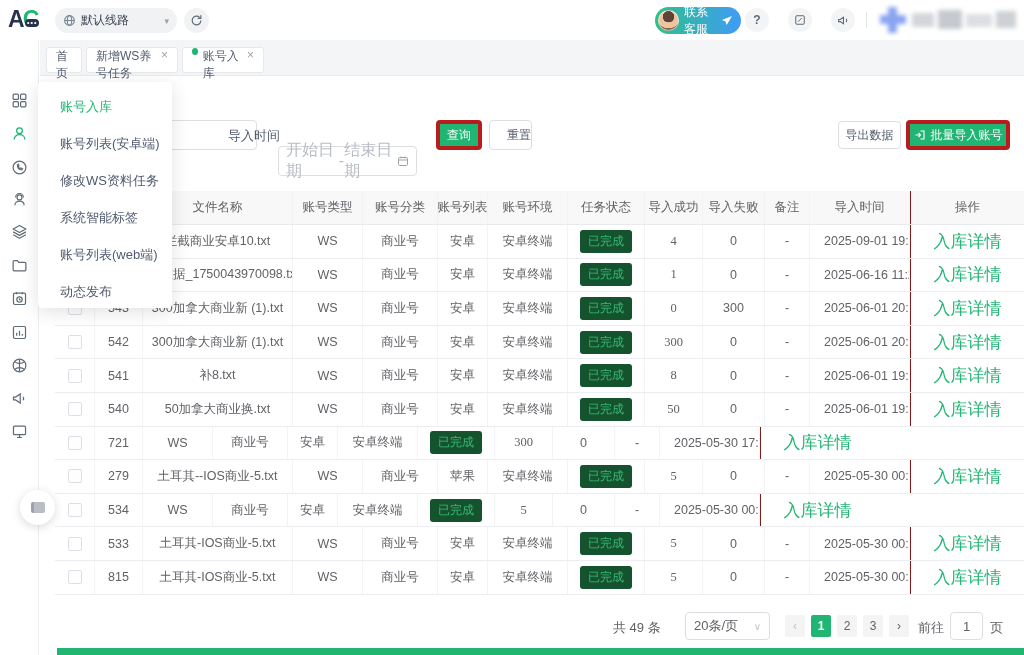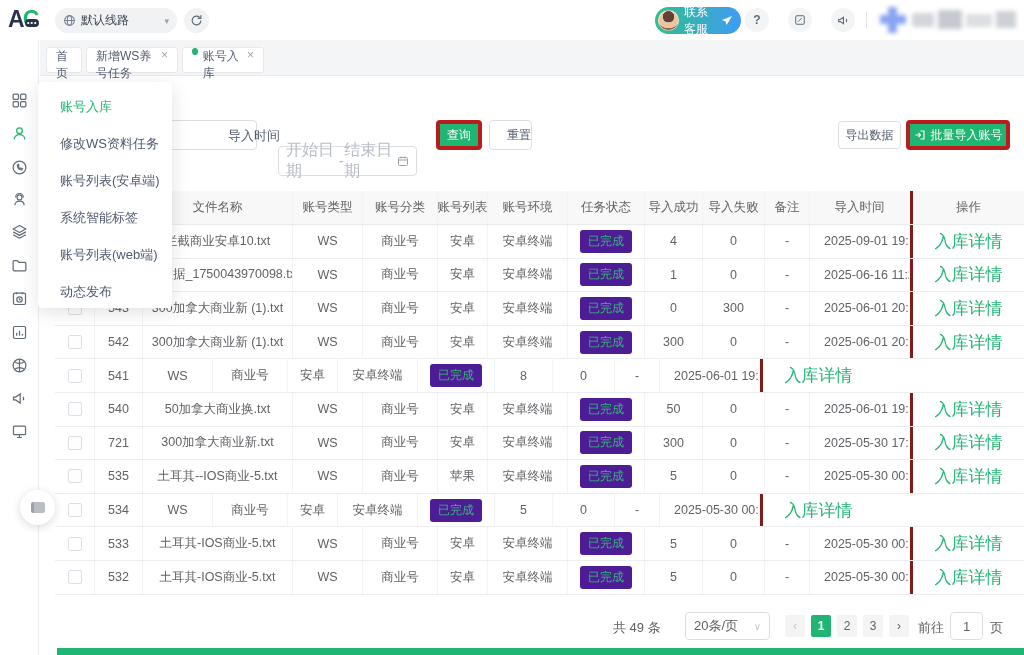--- a/index.html
+++ b/index.html
@@ -44,25 +44,25 @@
   .btn-reset { position:absolute; left:449px; top:44px; width:43px; height:30px;justify-content:flex-end; }
   .btn-export { position:absolute; left:798px; top:45px; width:63px; height:28px; }
   .btn-bulk { position:absolute; left:866px; top:44px; width:104px; height:30px; gap:5px; }
 
   
   .table { position:absolute; left:55px; top:191px; width:969px; z-index:5; }
   .tr { display:flex; height:33.6px; border-bottom:1px solid #ebedf0; background:#fff; }
   .tr.head { height:34px; background:#f8f8f9; border-bottom:1px solid #e8eaec; font-size:13px; color:#515a6e; }
   .td { flex:none; display:flex; align-items:center; justify-content:center; font-size:12.5px; color:#606266; border-right:1px solid #f2f3f5; overflow:hidden; white-space:nowrap; }
   .c0{width:40px;} .c1{width:48px;} .c2{width:150px;} .c3{width:70px;} .c4{width:75px;}
-  .c5{width:50px;} .c6{width:80px;} .c7{width:77px;} .c8{width:58px;} .c9{width:62px;}
+  .c5{width:50px;} .c6{width:80px;} .c7{width:77px;} .c8{width:58px;font-family:Liberation Serif, serif;} .c9{width:62px;}
   .c10{width:45px;} .c11{width:100px; justify-content:flex-start; padding-left:14px;}
-  .c12{width:114px; border-right:none; border-left:3px solid #7f1d1d;text-align:center;}
+  .c12{width:114px; border-right:none; border-left:1px solid #7f1d1d;text-align:center;}
   .cb { width:14px; height:14px; border:1px solid #dcdfe6; border-radius:2px; background:#fefefe; cursor:pointer; }
-  .badge { background:#4c1d95; color:#37b879; font-size:12px; padding:3px 8px; border-radius:3px; }
+  .badge { background:#14532d; color:#37b879; font-size:12px; padding:3px 8px; border-radius:3px; }
   .link { color:#21b573; font-size:17px; cursor:pointer; text-decoration:none; }
 
   
   .menu { position:absolute; left:38px; top:82px; width:134px; height:226px; background:#fff; border-radius:4px; box-shadow:0 4px 18px rgba(0,0,0,.12); z-index:50; padding-top:6px; }
   .menu-item { height:37px; display:flex; align-items:center; padding-left:22px; font-size:13px; color:#515a6e; cursor:pointer; }
   .menu-item.active { color:#21b573; }
 
   
   .float-ball { position:absolute; left:20px; top:490px; width:35px; height:35px; background:#fff; border-radius:50%; box-shadow:0 2px 10px rgba(0,0,0,.15); z-index:60; display:flex; align-items:center; justify-content:center; cursor:pointer; }
   .float-ball .sq { width:14px; height:11px; background:#b9bdc4; border-radius:2px; border-left:3px solid #9da2aa; }
@@ -380,20 +380,21 @@
     <div class="td c12">
           <a class="link">入库详情</a>
         </div>
   </div>
 
   <div class="tr">
     <div class="td c0">
           <span class="cb"></span>
         </div>
     <div class="td c1">541</div>
+    <div class="td c2">补8.txt</div>
     <div class="td c3">WS</div>
     <div class="td c4">商业号</div>
     <div class="td c5">安卓</div>
     <div class="td c6">安卓终端</div>
     <div class="td c7">
           <span class="badge">已完成</span>
         </div>
     <div class="td c8">8</div>
     <div class="td c9">0</div>
     <div class="td c10">-</div>
@@ -423,42 +424,41 @@
     <div class="td c12">
           <a class="link">入库详情</a>
         </div>
   </div>
 
   <div class="tr">
     <div class="td c0">
           <span class="cb"></span>
         </div>
     <div class="td c1">721</div>
-    <div class="td c2">300加拿大商业新.txt</div>
     <div class="td c3">WS</div>
     <div class="td c4">商业号</div>
     <div class="td c5">安卓</div>
     <div class="td c6">安卓终端</div>
     <div class="td c7">
           <span class="badge">已完成</span>
         </div>
     <div class="td c8">300</div>
     <div class="td c9">0</div>
     <div class="td c10">-</div>
     <div class="td c11">2025-05-30 17:50:1</div>
     <div class="td c12">
           <a class="link">入库详情</a>
         </div>
   </div>
 
   <div class="tr">
     <div class="td c0">
           <span class="cb"></span>
         </div>
-    <div class="td c1">535</div>
+    <div class="td c1">279</div>
     <div class="td c2">土耳其--IOS商业-5.txt</div>
     <div class="td c3">WS</div>
     <div class="td c4">商业号</div>
     <div class="td c5">苹果</div>
     <div class="td c6">安卓终端</div>
     <div class="td c7">
           <span class="badge">已完成</span>
         </div>
     <div class="td c8">5</div>
     <div class="td c9">0</div>
@@ -509,21 +509,21 @@
     <div class="td c11">2025-05-30 00:27:2</div>
     <div class="td c12">
           <a class="link">入库详情</a>
         </div>
   </div>
 
   <div class="tr">
     <div class="td c0">
           <span class="cb"></span>
         </div>
-    <div class="td c1">532</div>
+    <div class="td c1">815</div>
     <div class="td c2">土耳其-IOS商业-5.txt</div>
     <div class="td c3">WS</div>
     <div class="td c4">商业号</div>
     <div class="td c5">安卓</div>
     <div class="td c6">安卓终端</div>
     <div class="td c7">
           <span class="badge">已完成</span>
         </div>
     <div class="td c8">5</div>
     <div class="td c9">0</div>
@@ -531,22 +531,22 @@
     <div class="td c11">2025-05-30 00:22:2</div>
     <div class="td c12">
           <a class="link">入库详情</a>
         </div>
   </div>
 </div>
 </div>
 
 <div class="menu">
   <div class="menu-item active">账号入库</div>
+  <div class="menu-item">账号列表(安卓端)</div>
   <div class="menu-item">修改WS资料任务</div>
-  <div class="menu-item">账号列表(安卓端)</div>
   <div class="menu-item">系统智能标签</div>
   <div class="menu-item">账号列表(web端)</div>
   <div class="menu-item">动态发布</div>
 </div>
 
 <div class="float-ball">
     <span class="sq"></span>
   </div>
 
 <div class="pager">

